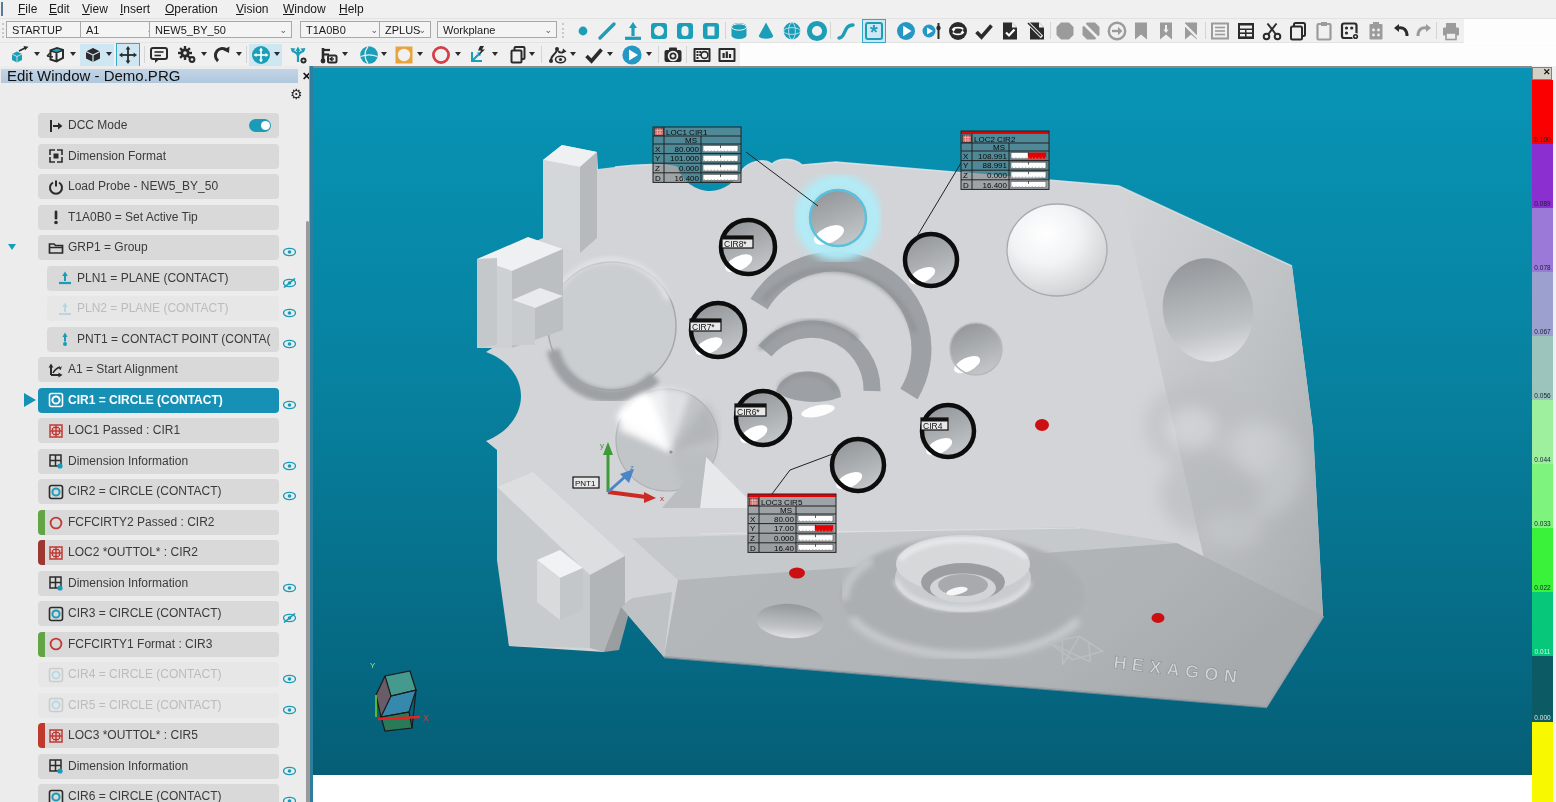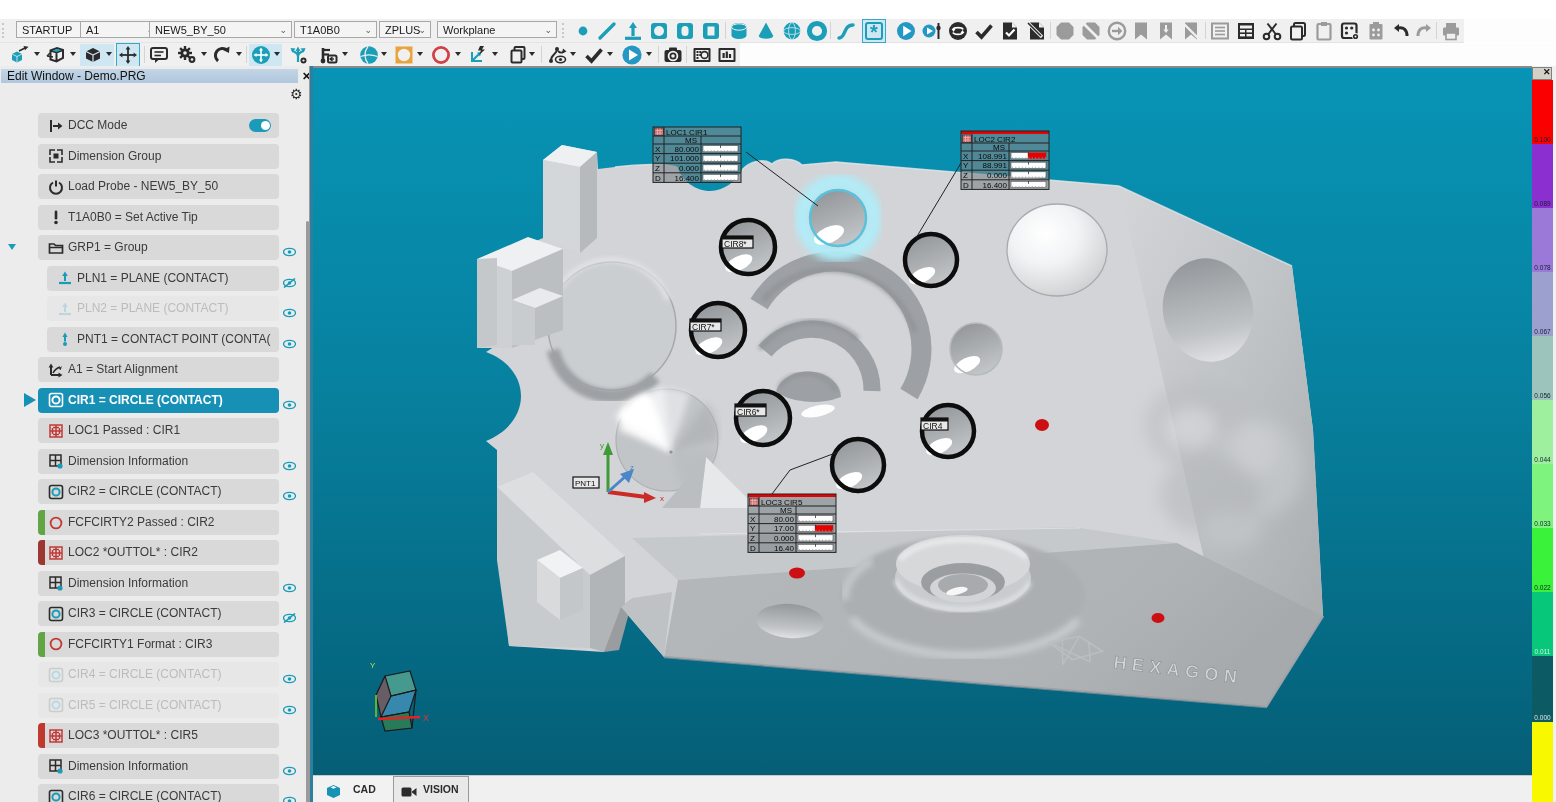--- a/index.html
+++ b/index.html
@@ -19,21 +19,21 @@
 .combo .chev{position:absolute;right:4px;top:0px;color:#5a5a5a;font-size:9px;}
 .sep{position:absolute;top:3px;width:1px;height:17px;background:#d4d4d4;}
 .grip{position:absolute;top:4px;width:3px;height:15px;border-left:2px dotted #c9c9c9;}
 .ticon{position:absolute;top:1px;width:22px;height:22px;}
 .ticon svg{display:block;}
 .hlight{background:#cfe7f3;}
 .hlightb{background:#cfe7f3;outline:1px solid #35a9c8;}
 .dd{position:absolute;top:9px;width:0;height:0;border-left:3.5px solid transparent;border-right:3.5px solid transparent;border-top:4px solid #2a2a2a;}
 
 #panel{left:0;top:66px;width:313px;height:736px;background:#ececec;overflow:hidden;}
-#ptitle{position:absolute;left:1px;top:3px;width:297px;height:14px;background:linear-gradient(#c3d5e6,#b0c7dd);font-size:12px;color:#111;line-height:14px;padding-left:6px;box-sizing:border-box;}
+#ptitle{position:absolute;left:1px;top:3px;width:297px;height:14px;background:linear-gradient(#c3d5e6,#b0c7dd);font-size:15px;color:#111;line-height:14px;padding-left:6px;box-sizing:border-box;}
 #pclose{position:absolute;left:300px;top:3px;width:13px;height:14px;color:#111;font-size:11px;font-weight:bold;text-align:center;line-height:14px;}
 #pgear{position:absolute;left:290px;top:20px;width:16px;height:16px;color:#2b2b2b;font-size:14px;}
 .prow{position:absolute;left:38px;width:241px;height:25px;background:#d9d9d9;border-radius:4px;font-size:12px;color:#3b3b3b;line-height:25px;white-space:nowrap;}
 .prow .txt{position:absolute;left:30px;top:0;}
 .prow .ric{position:absolute;left:10px;top:4.5px;width:16px;height:16px;}
 .prow.ind{left:47px;width:232px;}
 .prow.sel{background:#1691b5;color:#fff;font-weight:bold;}
 .prow.pale{background:#e7e7e7;color:#bcbcbc;}
 .eye{position:absolute;left:283px;top:0px;width:13px;height:9px;}
 .stripe{position:absolute;left:0;top:0;width:7px;height:25px;border-radius:4px 0 0 4px;}
@@ -45,26 +45,37 @@
 #cbar{left:1532px;top:66px;width:24px;height:736px;background:#f0f0f0;}
 .cb{position:absolute;left:0px;width:21px;}
 .cbl{position:absolute;left:0px;width:21px;font-size:6.5px;color:#1a2a3a;text-align:center;}
 
 #tabbar{left:313px;top:775px;width:1219px;height:27px;background:#f0f0f0;border-top:1px solid #c8c8c8;}
 .tabtxt{font-size:10.5px;font-weight:bold;color:#2b2b2b;}
 </style>
 </head>
 <body>
 <div id="app">
+  <div id="menubar" class="abs">
+    <div style="position:absolute;left:1px;top:2px;width:2px;height:14px;background:#5a7a9a"></div>
+    <span style="left:18px"><u>F</u>ile</span>
+    <span style="left:49px"><u>E</u>dit</span>
+    <span style="left:82px"><u>V</u>iew</span>
+    <span style="left:120px"><u>I</u>nsert</span>
+    <span style="left:165px"><u>O</u>peration</span>
+    <span style="left:236px"><u>V</u>ision</span>
+    <span style="left:283px"><u>W</u>indow</span>
+    <span style="left:339px"><u>H</u>elp</span>
+  </div>
   <div id="tb1" class="abs">
       <div class="grip" style="left:2px"></div>
-<div class="combo" style="left:16px;width:96px">STARTUP<span class="chev">⌄</span></div>
+<div class="combo" style="left:6px;width:96px">STARTUP<span class="chev">⌄</span></div>
 <div class="combo" style="left:80px;width:79px">A1<span class="chev">⌄</span></div>
 <div class="combo" style="left:149px;width:143px">NEW5_BY_50<span class="chev">⌄</span></div>
-<div class="combo" style="left:294px;width:83px">T1A0B0<span class="chev">⌄</span></div>
+<div class="combo" style="left:300px;width:83px">T1A0B0<span class="chev">⌄</span></div>
 <div class="combo" style="left:379px;width:52px">ZPLUS<span class="chev">⌄</span></div>
 <div class="combo" style="left:437px;width:120px">Workplane<span class="chev">⌄</span></div>
 <div class="grip" style="left:562px"></div>
 <div class="ticon" style="left:572px;top:1px">
         <svg width="22" height="22" viewBox="0 0 22 22">
           <circle cx="11" cy="11" r="4.4" fill="#1b9eb8"></circle>
         </svg>
       </div>
 <div class="ticon" style="left:596px;top:1px">
         <svg width="22" height="22" viewBox="0 0 22 22">
@@ -527,21 +538,21 @@
           <div style="position:absolute;left:211px;top:6px;width:22px;height:13px;background:#1a9cb8;border-radius:7px"></div>
           <div style="position:absolute;left:223px;top:8px;width:9px;height:9px;background:#fff;border-radius:50%"></div>
         </div>
 <div class="prow" style="top:77.5px">
           <div class="ric"><svg width="16" height="16" viewBox="0 0 16 16">
               <g fill="none" stroke="#2b2b2b" stroke-width="1.6">
                 <path d="M7,2 L2,2 L2,7 M9,2 L14,2 L14,7 M7,14 L2,14 L2,9 M9,14 L14,14 L14,9"></path>
               </g>
               <rect x="5.5" y="5.5" width="5" height="5" fill="#2b2b2b"></rect>
             </svg></div>
-          <div class="txt">Dimension Group</div>
+          <div class="txt">Dimension Format</div>
         </div>
 <div class="prow" style="top:108.0px">
           <div class="ric"><svg width="16" height="16" viewBox="0 0 16 16">
               <path d="M5,3.5 A6,6 0 1 0 11,3.5" fill="none" stroke="#2b2b2b" stroke-width="2"></path>
               <line x1="8" y1="1.5" x2="8" y2="7.5" stroke="#2b2b2b" stroke-width="2"></line>
             </svg></div>
           <div class="txt">Load Probe - NEW5_BY_50</div>
         </div>
 <div class="prow" style="top:138.5px">
           <div class="ric"><svg width="16" height="16" viewBox="0 0 16 16">
@@ -1281,27 +1292,13 @@
 <div class="cb" style="top:462px;height:64px;background:#3af23a"></div>
 <div class="cbl" style="top:518px;color:#123">0.022</div>
 <div class="cbl" style="top:527px;color:#123">0.022</div>
 <div class="cb" style="top:526px;height:64px;background:#07c77b"></div>
 <div class="cbl" style="top:582px;color:#d8e8e8">0.011</div>
 <div class="cbl" style="top:591px;color:#123">0.011</div>
 <div class="cb" style="top:590px;height:66px;background:#0b5a64"></div>
 <div class="cbl" style="top:648px;color:#d8e8e8">0.000</div>
 <div class="cb" style="top:656px;height:80px;background:#f8f800;top:656px"></div>
     </div>
-  <div id="tabbar" class="abs">
-      <div class="abs" style="left:2px;top:0;width:78px;height:26px;background:#f2f2f2;border-right:1px solid #c8c8c8"></div>
-<div class="abs" style="left:12px;top:7px"><svg width="17" height="17" viewBox="0 0 17 17">
-<path d="M2,5 L8.5,2 L15,5 L15,12 L8.5,15 L2,12 Z" fill="#1791b4"></path>
-<path d="M5.5,4.3 L8.5,3 L11.5,4.3 L8.5,5.8 Z" fill="#ffffff"></path>
-</svg></div>
-<div class="abs tabtxt" style="left:40px;top:7px">CAD</div>
-<div class="abs" style="left:80px;top:0px;width:76px;height:26px;background:#e9e9e9;border:1px solid #9a9a9a;border-bottom:none;box-sizing:border-box"></div>
-<div class="abs" style="left:88px;top:8px"><svg width="16" height="12" viewBox="0 0 16 12">
-<rect x="0.5" y="1.5" width="10" height="9" rx="1.5" fill="#2b2b2b"></rect>
-<path d="M11,5.5 L15.5,2 L15.5,10 L11,6.5 Z" fill="#2b2b2b"></path>
-</svg></div>
-<div class="abs tabtxt" style="left:110px;top:7px">VISION</div>
-    </div>
 </div>
 
 </body></html>

